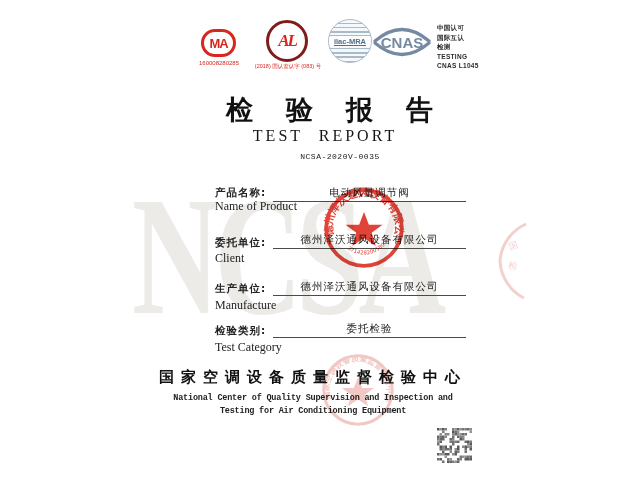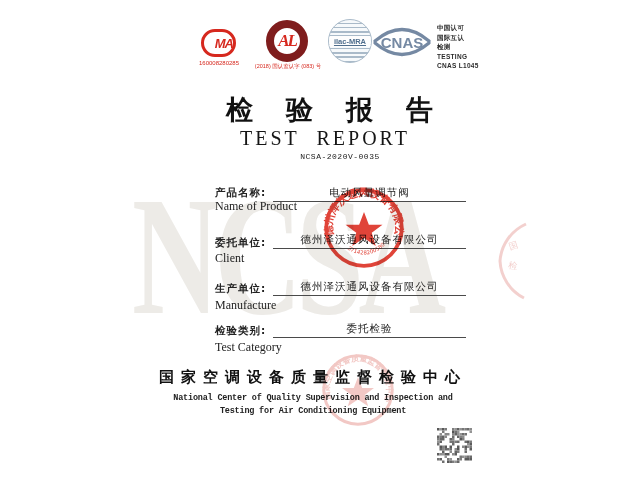--- a/index.html
+++ b/index.html
@@ -17,27 +17,27 @@
     transform:scale(0.92,1.28); transform-origin:top left; z-index:0;
     user-select:none;
   }
 
   .content { position:absolute; inset:0; z-index:1; }
 
   
   .cma-box {
     left:201px; top:29px; width:35px; height:28px;
     border:3px solid #d6281e; border-radius:14px;
-    display:flex; align-items:center; justify-content:flex-end;font-style:italic;
+    display:flex; align-items:center; justify-content:center;
   }
   .cma-box span { color:#d6281e; font-weight:bold; font-size:13px; letter-spacing:-1px; font-family:"Liberation Sans",sans-serif; }
   .cma-num { left:190px; top:60px; width:58px; text-align:center; color:#d6281e; font-size:6px; font-family:"Liberation Sans",sans-serif; }
 
   .cal-circle {
-    left:266px; top:20px; width:42px; height:42px; border:8px solid #7f1d1d; border-radius:50%;
+    left:266px; top:20px; width:42px; height:42px; border:3px solid #7f1d1d; border-radius:50%;
     display:flex; align-items:center; justify-content:center;
   }
   .cal-circle span { color:#d6281e; font-weight:bold; font-style:italic; font-size:17px; font-family:"Liberation Serif",serif; letter-spacing:-2px; }
   .cal-caption { left:247px; top:63px; width:82px; text-align:center; color:#d6281e; font-size:5.5px; font-family:"Liberation Sans",sans-serif; white-space:nowrap; }
 
   .ilac-circle {
     left:328px; top:19px; width:44px; height:44px; border-radius:50%;
     background:repeating-linear-gradient(0deg,#a9bac9 0 1.4px,#f6f9fb 1.4px 4.2px);
     border:1px solid #a9bac9; overflow:hidden;
   }
@@ -55,21 +55,21 @@
   }
 
   
   #title-zh {
     left:0; right:0; top:92px; text-align:center; padding-left:52px;
     font-family:"DejaVu Sans",sans-serif; font-weight:bold; font-size:27px;
     letter-spacing:33px; color:#111; white-space:nowrap;
   }
   #title-en {
     left:0; right:0; top:127px; text-align:center; padding-left:10px;
-    font-family:"Liberation Serif",serif; font-size:20px; letter-spacing:3px; word-spacing:9px; color:#151515;
+    font-family:"Liberation Serif",serif; font-size:16px; letter-spacing:3px; word-spacing:9px; color:#151515;
   }
   #report-no {
     left:0; right:0; top:152px; text-align:center; padding-left:8px;
     font-family:"Liberation Mono",monospace; font-size:8px; color:#222; letter-spacing:.5px;margin-left:32px;
   }
 
   
   .f-label-zh { left:215px; font-size:10.5px; font-weight:bold; color:#222; letter-spacing:1px; font-family:"DejaVu Sans",sans-serif;}
   .f-label-en { left:215px; font-size:12px; color:#222; font-family:"Liberation Serif",serif; }
   .f-value {

